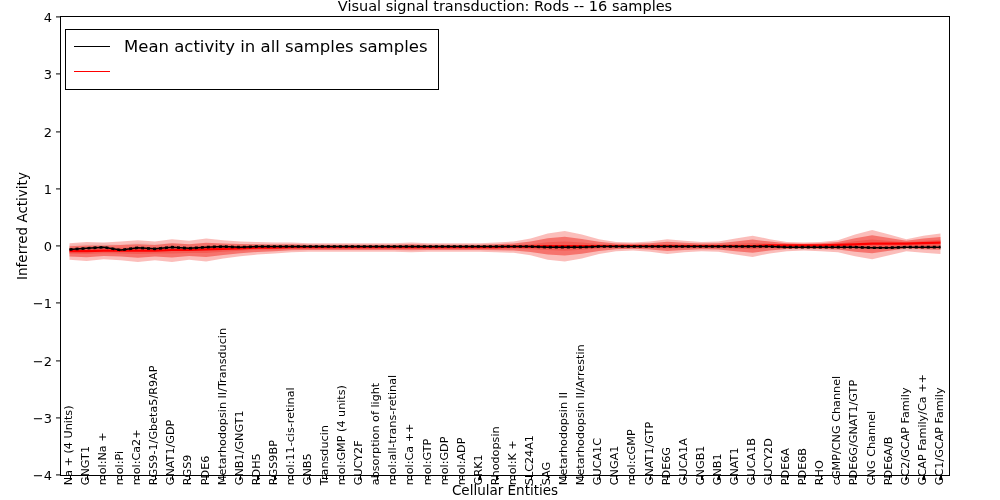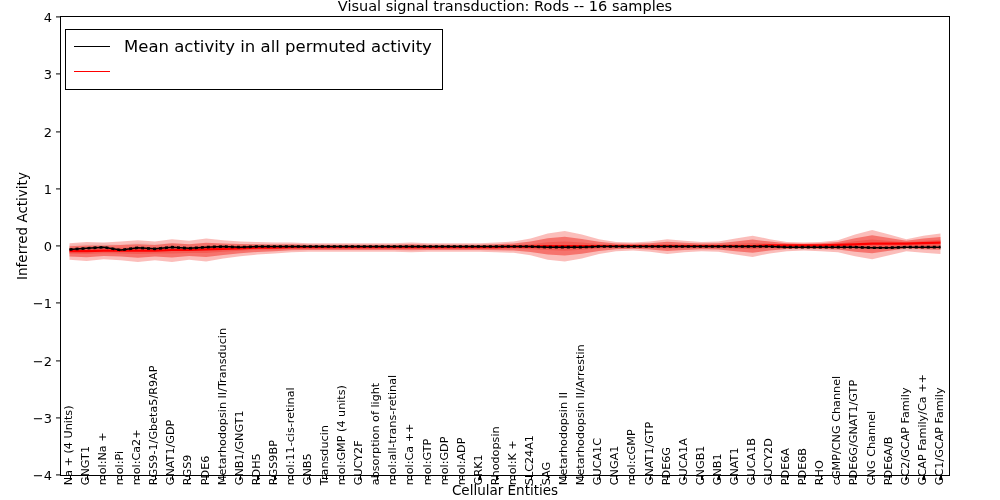--- a/index.html
+++ b/index.html
@@ -222,20 +222,20 @@
       <div class="xtick-mark" style="left: 923.385px;"></div>
       <div class="xtick-label" style="left: 927.785px; top: 0px; transform: translateY(474px) rotate(-90deg);">GCAP Family/Ca ++</div>
       <div class="xtick-mark" style="left: 940.462px;"></div>
       <div class="xtick-label" style="left: 944.862px; top: 0px; transform: translateY(474px) rotate(-90deg);">GC1/GCAP Family</div>
     </div>
   <div id="x-axis-label">Cellular Entities</div>
 
   <div id="legend">
       <div class="legend-row">
         <span class="legend-swatch" style="border-top-color: rgb(0, 0, 0);"></span>
-        <span class="legend-text">Mean activity in all permuted activity</span>
+        <span class="legend-text">Mean activity in all samples samples</span>
       </div>
       <div class="legend-row">
         <span class="legend-swatch" style="border-top-color: rgb(255, 0, 0);"></span>
       </div>
     </div>
 
 </div>
 
 </body></html>

